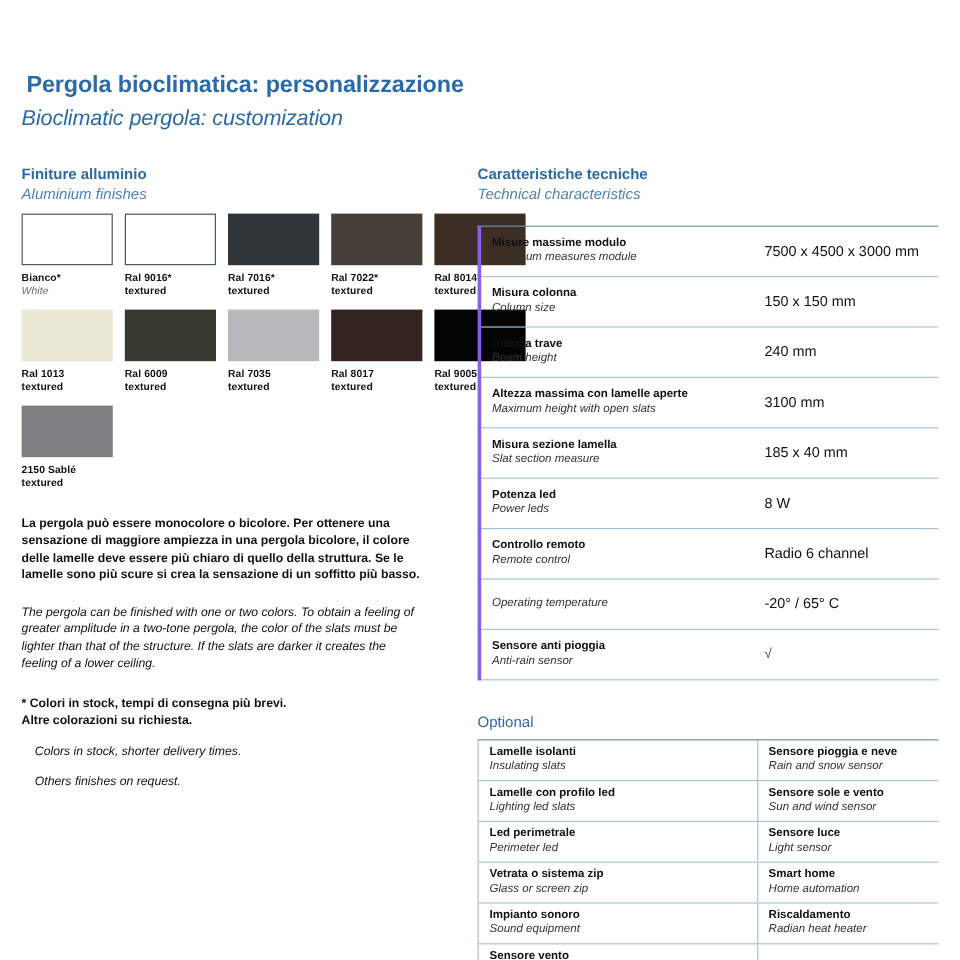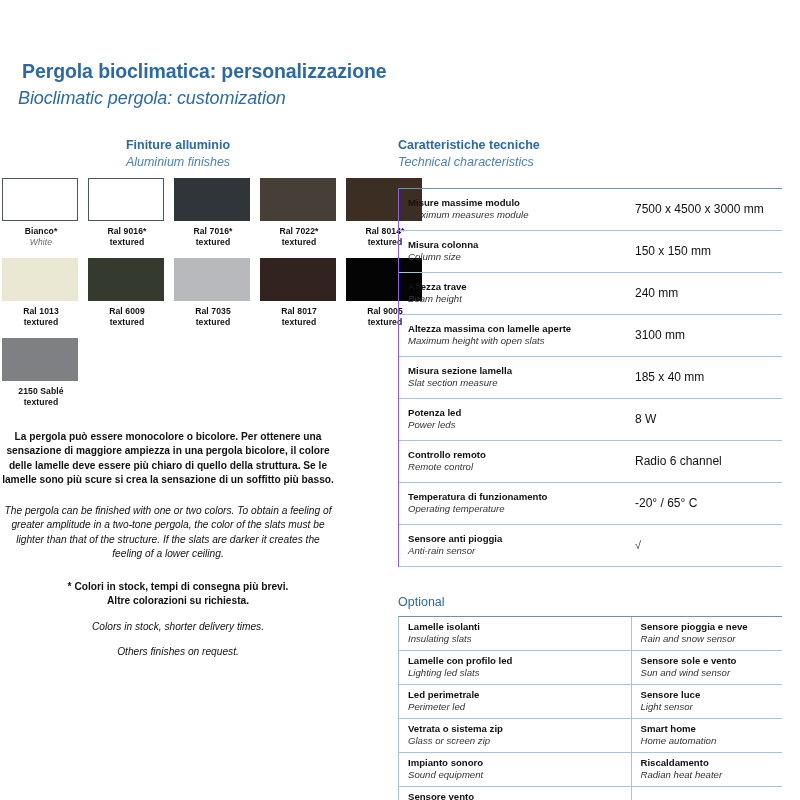--- a/index.html
+++ b/index.html
@@ -23,21 +23,21 @@
     font-size:18px;font-style:italic;color:#2c6aa6;letter-spacing:-0.1px;
     line-height:1.25;margin:2px 0 0 0;font-weight:normal;
   }
 
   
   .sec-head{margin:0;}
   .sec-it{font-size:12.5px;font-weight:bold;color:#2c6aa6;line-height:1.25;}
   .sec-en{font-size:12.5px;font-style:italic;color:#4d82b3;line-height:1.3;}
 
   
-  .left-col{position:absolute;left:2px;top:138px;width:352px;text-align:center;}
+  .left-col{position:absolute;left:18px;top:138px;width:352px;}
   .swatch-grid{
     margin-top:8px;
     display:grid;
     grid-template-columns:repeat(5,1fr);
     column-gap:8px;
     row-gap:10px;
   }
   .swatch-cell{width:78px;}
   .swatch-box{
     width:76px;height:43px;box-sizing:border-box;
@@ -62,21 +62,21 @@
   }
   .note-block{margin-top:18px;}
   .note-it{font-size:10.2px;font-weight:bold;color:#111;line-height:1.42;margin:0;}
   .note-en{font-size:10.2px;font-style:italic;color:#111;line-height:1.42;margin:11px;}
 
   
   .right-col{position:absolute;left:398px;top:138px;width:384px;}
 
   .spec-table{
     margin-top:18px;
-    border-left:1px solid #8b5cf6;
+    border-left:3px solid #8b5cf6;
     border-top:1px solid #6f8fae;
   }
   .spec-row{
     display:flex;align-items:center;
     border-bottom:1px solid #a9c2d8;
     min-height:33px;
     padding:4px 0 4px 0;
   }
   .spec-row:last-child{border-bottom:1px solid #a9c2d8;}
   .spec-label{flex:0 0 232px;padding-left:9px;box-sizing:border-box;}
@@ -245,21 +245,20 @@
         </div>
         <div class="spec-row">
           <div class="spec-label">
             <div class="spec-it">Controllo remoto</div>
             <div class="spec-en">Remote control</div>
           </div>
           <div class="spec-value">Radio 6 channel</div>
         </div>
         <div class="spec-row">
           <div class="spec-label">
-            <div class="spec-it">Temperatura di funzionamento</div>
             <div class="spec-en">Operating temperature</div>
           </div>
           <div class="spec-value">-20° / 65° C</div>
         </div>
         <div class="spec-row">
           <div class="spec-label">
             <div class="spec-it">Sensore anti pioggia</div>
             <div class="spec-en">Anti-rain sensor</div>
           </div>
           <div class="spec-value check">√</div>

